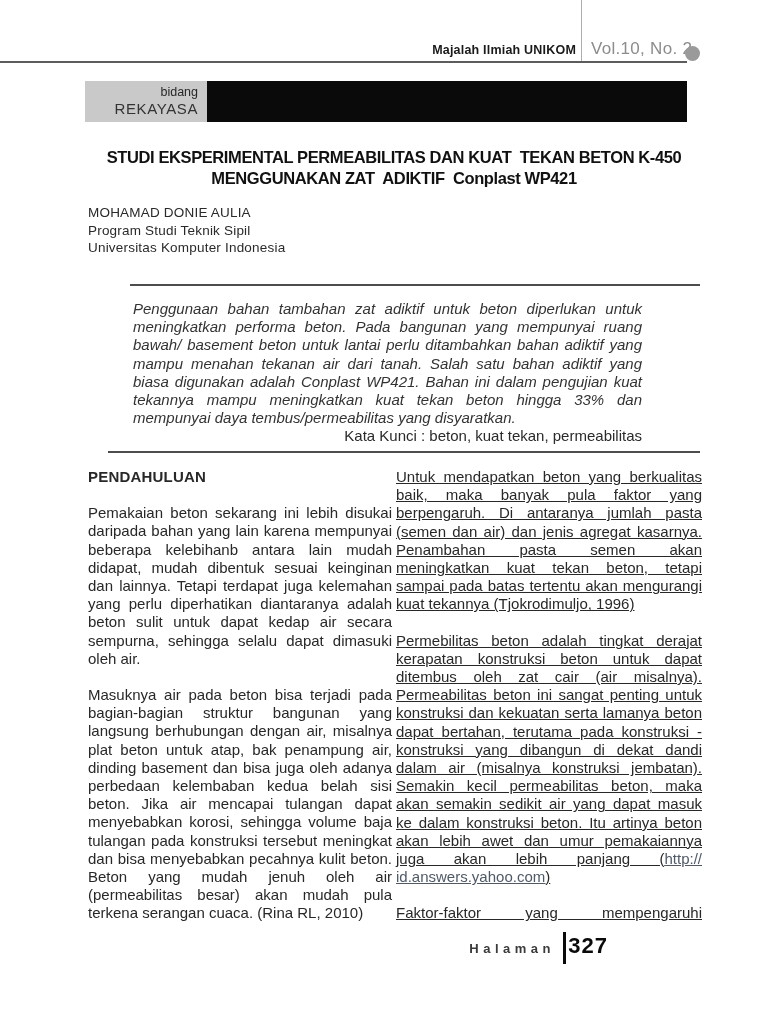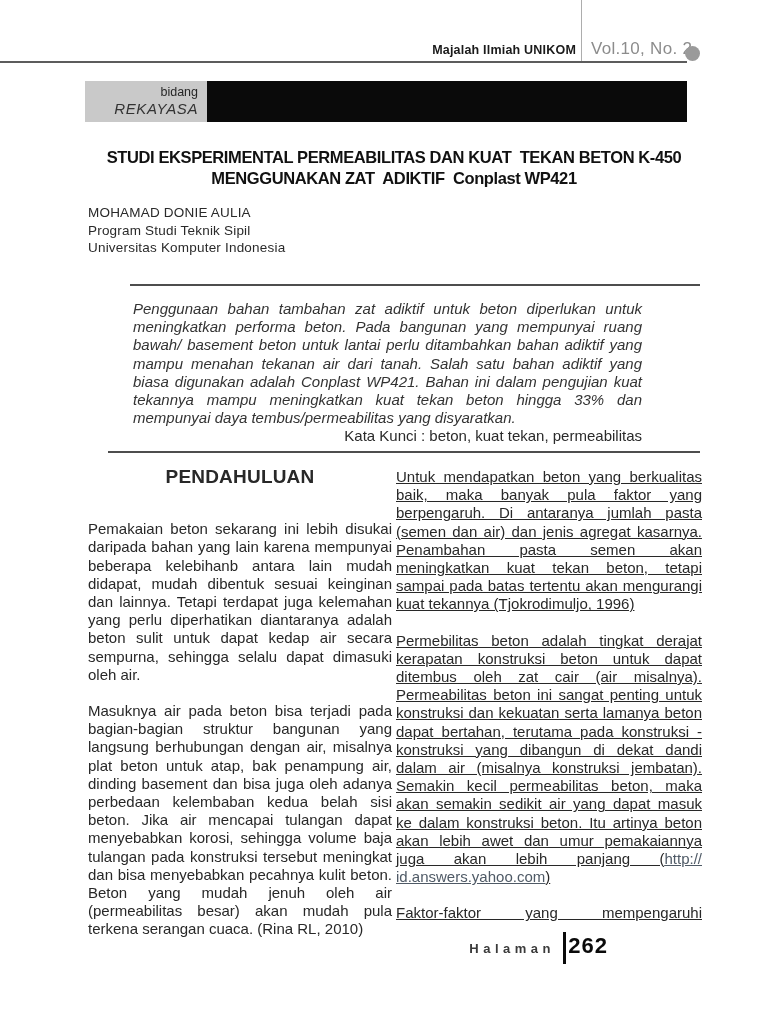--- a/index.html
+++ b/index.html
@@ -15,41 +15,41 @@
   .header-vline{position:absolute;left:581px;top:0;width:1px;height:62px;background:#adadad;}
   .vol-label{position:absolute;left:591px;top:39px;font-size:17px;color:#8c8c8c;letter-spacing:0.3px;}
   .vol-dot{position:absolute;left:685px;top:46px;width:15px;height:15px;border-radius:50%;background:#9a9a9a;}
   .header-rule{position:absolute;left:0;top:61px;width:687px;height:2px;background:#5c5c5c;}
   
   .field-badge{
     position:absolute;left:85px;top:81px;width:122px;height:41px;background:#c9c9c9;
     text-align:right;box-sizing:border-box;padding:4px 9px 12px 0;
   }
   .field-line1{font-size:12.5px;color:#262626;line-height:15px;}
-  .field-line2{font-size:15px;color:#333;line-height:17px;letter-spacing:0.6px;font-style:italic;}
+  .field-line2{font-size:15px;color:#333;line-height:17px;letter-spacing:0.6px;}
   .black-band{position:absolute;left:207px;top:81px;width:480px;height:41px;background:#0a0a0a;}
   
   .title-block{position:absolute;left:88px;top:147px;width:612px;text-align:center;color:#111;}
   .title-line{white-space:pre;font-weight:bold;font-size:16.5px;letter-spacing:-0.4px;line-height:21px;}
   .author-block{position:absolute;left:88px;top:204px;width:612px;text-align:left;color:#2a2a2a;}
   .author-line{font-size:13.5px;line-height:17.5px;letter-spacing:0.2px;}
   
   .abstract-rule-top{position:absolute;left:130px;top:284px;width:570px;height:2px;background:#4d4d4d;}
   .abstract-rule-bottom{position:absolute;left:108px;top:451px;width:592px;height:2px;background:#4d4d4d;}
   .abstract-block{
     position:absolute;left:133px;top:300px;width:509px;
     font-size:15px;font-style:italic;line-height:18.2px;text-align:justify;color:#333;
   }
   .keywords{font-style:normal;text-align:right;color:#2a2a2a;}
   
   .col{position:absolute;top:468px;font-size:15px;line-height:18.2px;text-align:justify;color:#282828;}
   .col-left{left:88px;width:304px;}
   .col-right{left:396px;width:306px;text-decoration:underline;}
   .col p{margin:0 0 18px 0;}
-  .section-heading{font-weight:bold;font-size:19px;margin:0 0 34px 0;letter-spacing:0.2px;text-align:center;}
+  .section-heading{font-weight:bold;font-size:15px;margin:0 0 18px 0;letter-spacing:0.2px;text-align:left;}
   .spread-last{text-align:justify;text-align-last:justify;}
   .ext-link{color:#4f5a66;text-decoration:underline;cursor:pointer;}
   
   .footer{position:absolute;top:932px;left:0;width:700px;height:34px;}
   .footer-label{
     position:absolute;right:145px;top:9px;font-size:13px;letter-spacing:4.5px;
     color:#3a3a3a;font-weight:bold;
   }
   .footer-vline{position:absolute;right:134px;top:0;width:3px;height:32px;background:#0a0a0a;}
   .page-number{
@@ -99,16 +99,16 @@
 
   <div class="col col-right">
     <p>Untuk mendapatkan beton yang berkualitas baik, maka banyak pula faktor yang berpengaruh. Di antaranya jumlah pasta (semen dan air) dan jenis agregat kasarnya. Penambahan pasta semen akan meningkatkan kuat tekan beton, tetapi sampai pada batas tertentu akan mengurangi kuat tekannya (Tjokrodimuljo, 1996)</p>
     <p><span>Permebilitas beton adalah tingkat derajat kerapatan konstruksi beton untuk dapat ditembus oleh zat cair (air misalnya). Permeabilitas beton ini sangat penting untuk konstruksi dan kekuatan serta lamanya beton dapat bertahan, terutama pada konstruksi - konstruksi yang dibangun di dekat dandi dalam air (misalnya konstruksi jembatan). Semakin kecil permeabilitas beton, maka akan semakin sedikit air yang dapat masuk ke dalam konstruksi beton. Itu artinya beton akan lebih awet dan umur pemakaiannya juga akan lebih panjang (</span><span class="ext-link"><span>http://</span> <span>id.answers.yahoo.com</span></span><span>)</span></p>
     <p class="spread-last">Faktor-faktor yang mempengaruhi</p>
   </div>
 
   <div class="footer">
     <div class="footer-label">Halaman</div>
     <div class="footer-vline"></div>
-    <div class="page-number">262</div>
+    <div class="page-number">327</div>
   </div>
 
 </div>
 
 </body></html>

